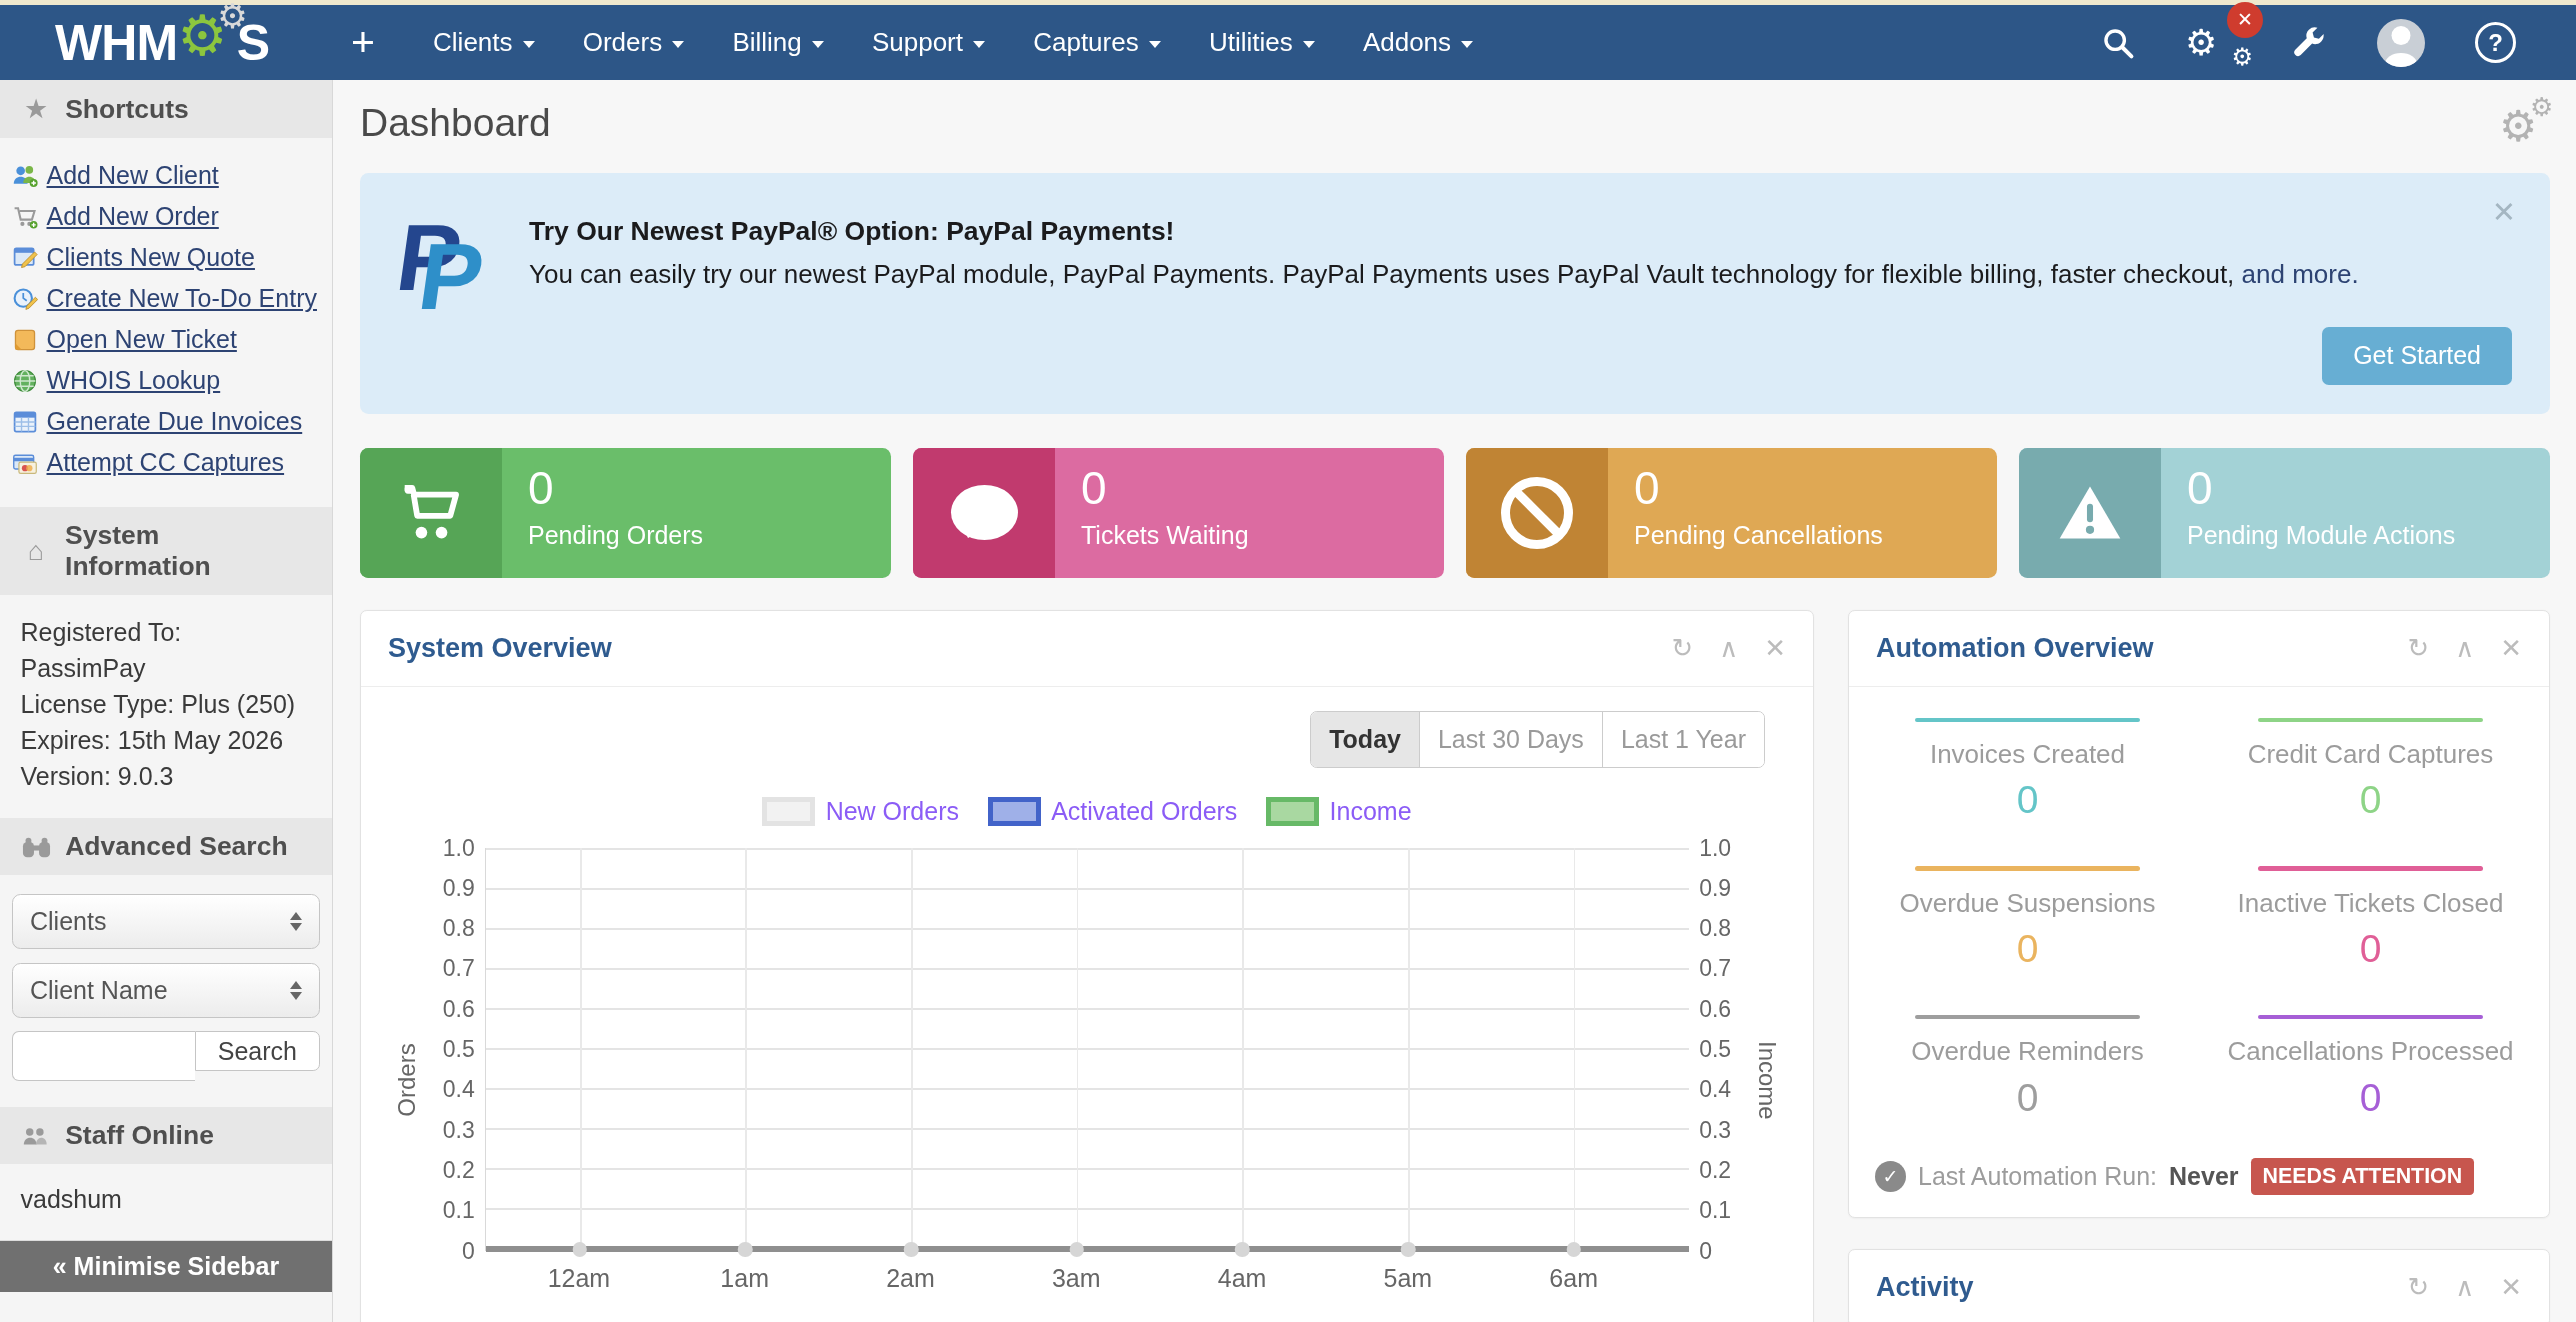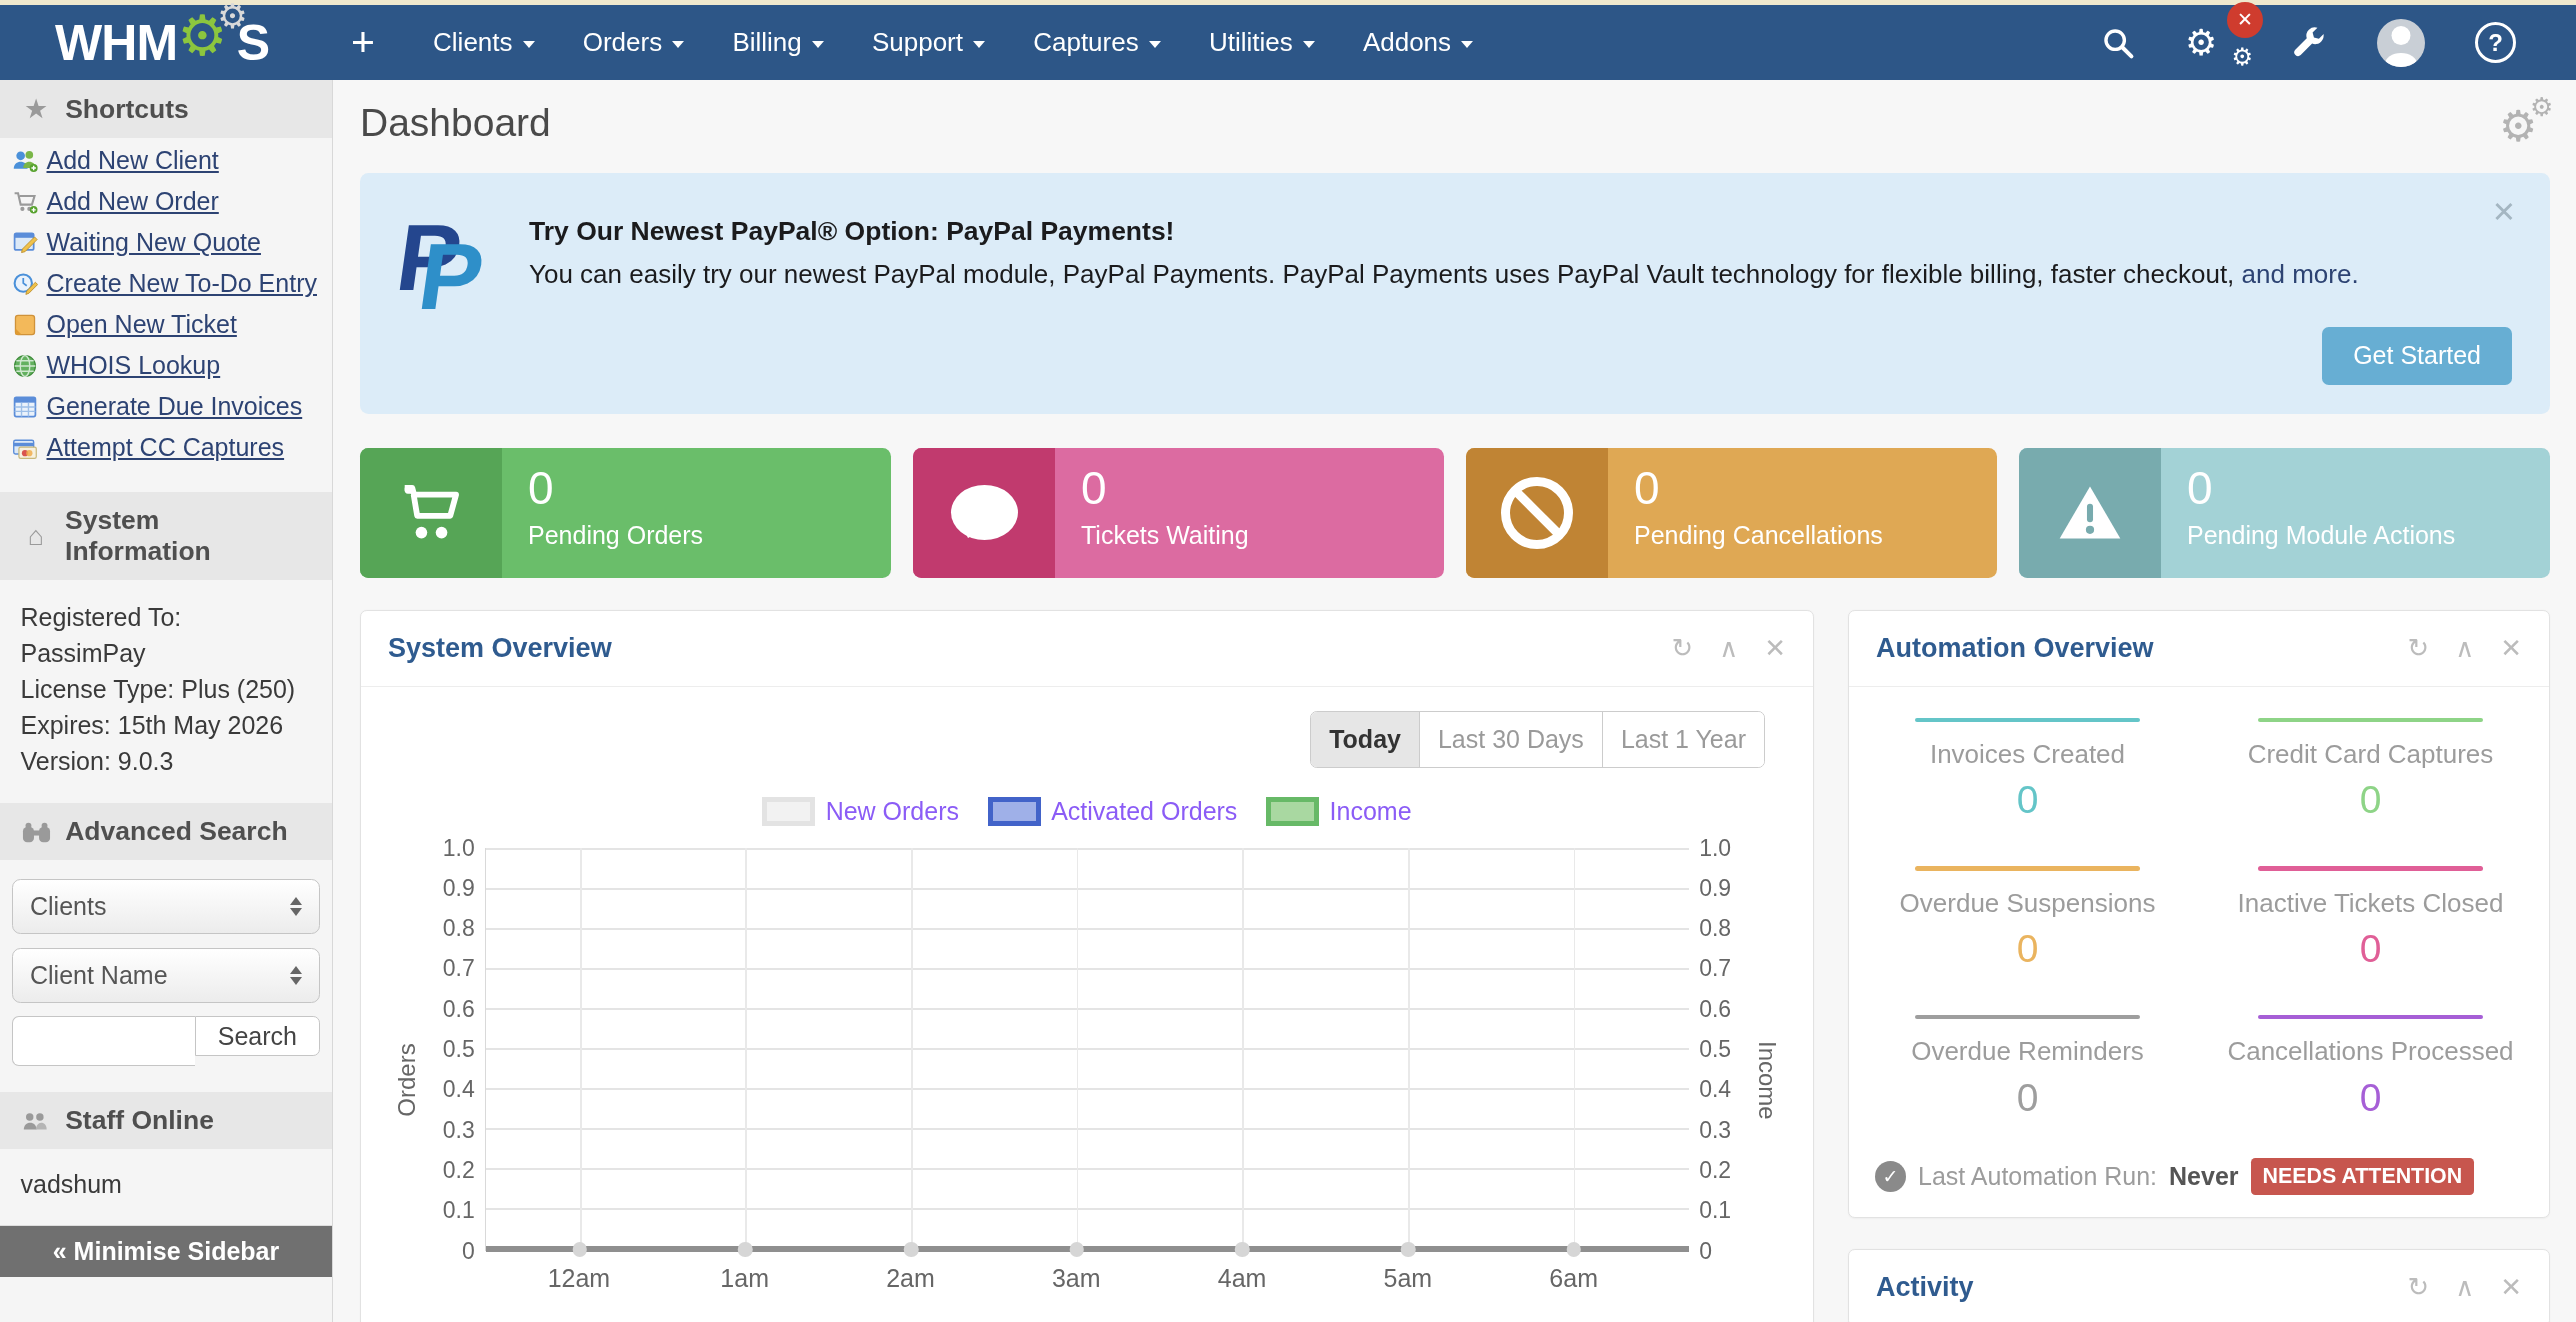--- a/index.html
+++ b/index.html
@@ -30,21 +30,21 @@
   .help-circle { width:41px; height:41px; border-radius:50%; border:3.4px solid #fff; font-size:24px; font-weight:bold; display:flex; align-items:center; justify-content:center; }
 
   
   .layout { display:flex; height:1242px; }
   .sidebar { width:333px; background:#f5f5f5; border-right:1.7px solid #d8d8d8; overflow:hidden; flex-shrink:0; }
   .main { flex:1; overflow:hidden; padding:20.5px 26px 0 27px; }
 
   
   .side-header { background:#e7e7e7; padding:13px 20.5px; display:flex; align-items:center; gap:13.7px; font-size:26.5px; font-weight:bold; color:#4f4f4f; }
   .side-header .glyph { color:#9a9a9a; font-size:27px; width:31px; text-align:center; }
-  .shortcut-list { padding:2px 12px 24px 12px; }
+  .shortcut-list { padding:17px 12px 24px 12px; }
   .shortcut { display:flex; align-items:center; gap:8.5px; height:41px; }
   .shortcut a { color:#2d4373; font-size:25px; text-decoration:underline; white-space:nowrap; }
   .sysinfo { padding:19px 20.5px 24px 20.5px; font-size:25px; color:#3a3a3a; line-height:36px; }
   .advsearch { padding:19px 12px 26px 12px; }
   .selectbox { height:55px; border:0.9px solid #c5c5c5; border-radius:8.5px; background:linear-gradient(#ffffff,#ececec); display:flex; align-items:center; justify-content:space-between; padding:0 17px; font-size:25px; color:#555; margin-bottom:13.7px; cursor:pointer; }
   .updown { display:flex; flex-direction:column; gap:3.4px; }
   .updown .u { width:0;height:0;border-left:6.8px solid transparent;border-right:6.8px solid transparent;border-bottom:8.5px solid #666; }
   .updown .d { width:0;height:0;border-left:6.8px solid transparent;border-right:6.8px solid transparent;border-top:8.5px solid #666; }
   .search-row { display:flex; }
   .search-row input { flex:1; height:50px; border:0.9px solid #c5c5c5; border-right:none; border-radius:6.8px 0 0 6.8px; background:#fff; padding:0 12px; font-size:24px; min-width:0; }
@@ -243,21 +243,21 @@
           <a>Add New Order</a>
         </div>
         <div class="shortcut">
           <span>
               <svg width="26" height="26" viewBox="0 0 30 30">
                 <rect x="3" y="4" width="22" height="19" rx="2" fill="#dce9f7" stroke="#5b8dd9" stroke-width="2"></rect>
                 <rect x="3" y="4" width="22" height="5" fill="#5b8dd9"></rect>
                 <path d="M12 22 26 8l3 3-14 14-4 1z" fill="#f0c24b" stroke="#b98d2c" stroke-width="1"></path>
               </svg>
             </span>
-          <a>Waiting New Quote</a>
+          <a>Clients New Quote</a>
         </div>
         <div class="shortcut">
           <span>
               <svg width="26" height="26" viewBox="0 0 30 30">
                 <circle cx="13" cy="14" r="10" fill="#eaf2fb" stroke="#4a90d9" stroke-width="2.4"></circle>
                 <path d="M13 8v6l4 3" stroke="#4a90d9" stroke-width="2" fill="none"></path>
                 <path d="M17 23 27 13l2.6 2.6L19.6 25.6 16 27z" fill="#f0c24b" stroke="#b98d2c" stroke-width="1"></path>
               </svg>
             </span>
           <a>Create New To-Do Entry</a>

